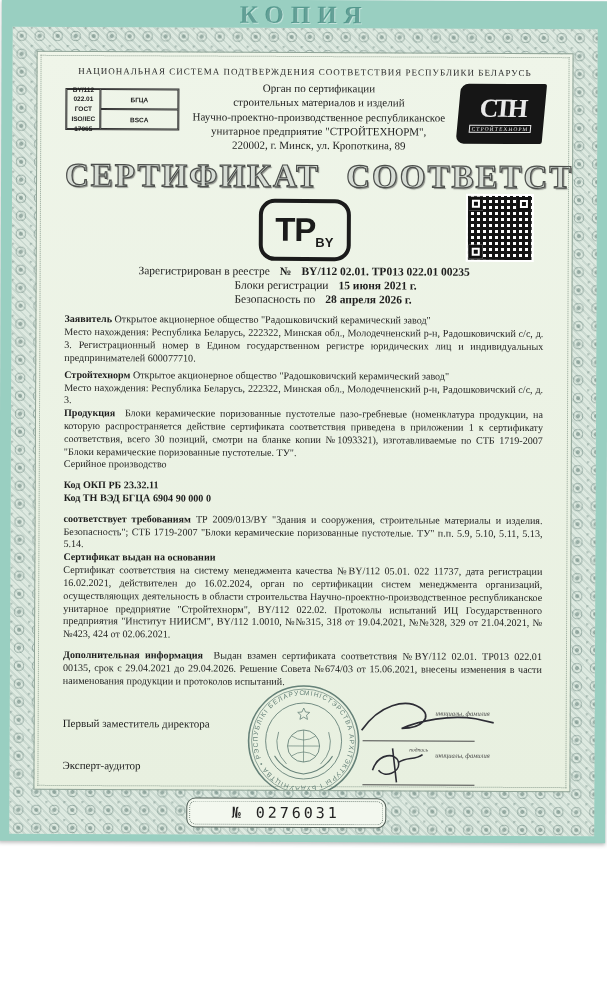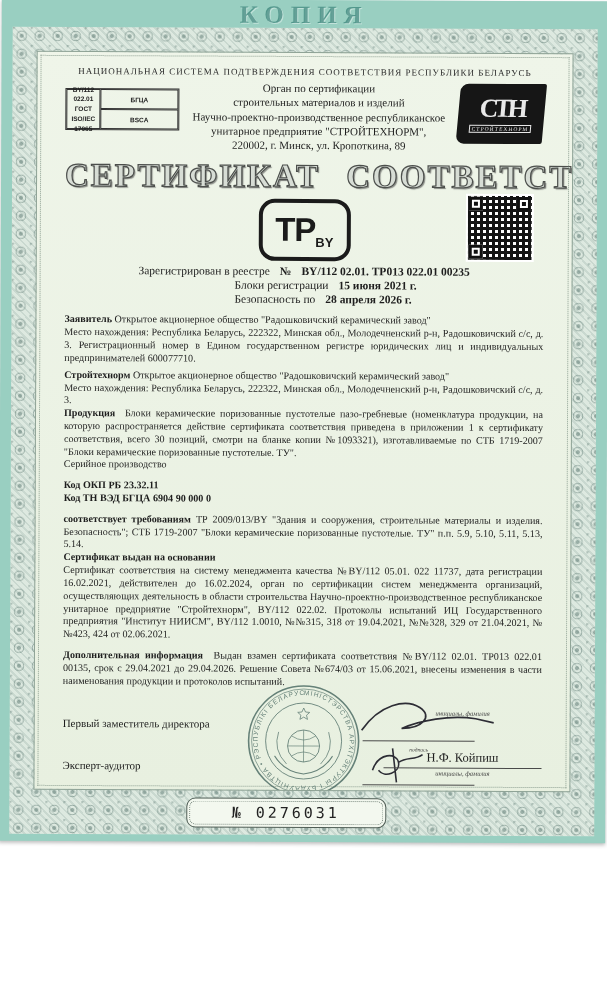--- a/index.html
+++ b/index.html
@@ -222,21 +222,20 @@
             <path d="M10,24 C16,6 34,6 36,16 C38,26 22,32 16,24 M36,16 C44,10 52,14 60,8 M30,2 L34,36" stroke-width="1.6"></path>
           </svg>
 
           <div class="sign-line sl1"><span class="sign-cap">подпись</span></div>
           <div class="sign-line sl2"><span class="sign-cap">подпись</span></div>
 
           <div class="sig-name sn1">
             <div class="cap">инициалы, фамилия</div>
           </div>
           <div class="sig-name sn2">
-            <div class="nm">Н.Ф. Койпиш</div>
             <div class="cap">инициалы, фамилия</div>
           </div>
         </div>
 
       </div>
 
       <div class="serial-box">№ 0276031</div>
     </div>
   </div>
 </div>

